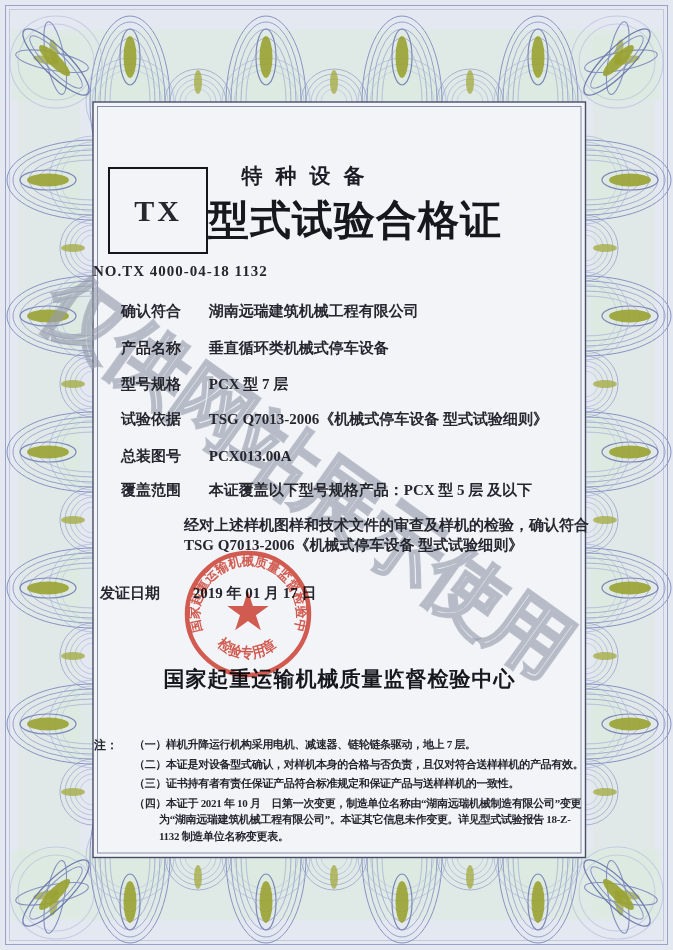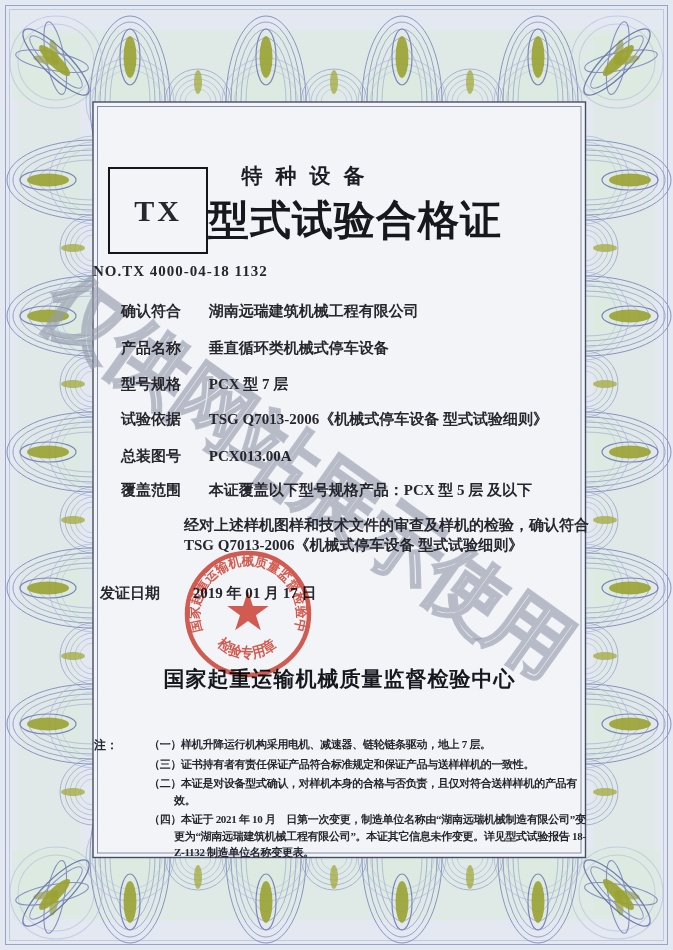--- a/index.html
+++ b/index.html
@@ -28,21 +28,21 @@
   .row{left:121px;white-space:nowrap;font-size:15px;font-weight:bold;}
   .row .lbl{position:static;display:inline-block;min-width:61px;}
   .row .val{position:static;margin-left:23px;}
   .para{left:184px;font-size:15px;font-weight:bold;white-space:nowrap;}
   .date-row{left:100px;top:584px;font-size:15px;font-weight:bold;white-space:nowrap;}
   .date-row .val{position:static;margin-left:29px;}
   .authority{left:93px;width:493px;top:665px;text-align:center;font-size:21px;font-weight:bold;
              letter-spacing:1px;color:#17171e;}
   .notes-label{left:94px;top:737px;font-size:12px;font-weight:bold;}
   .notes{left:134px;top:736px;width:452px;font-size:11px;font-weight:bold;line-height:16.5px;}
-  .notes .note{position:static;padding-left:25px;text-indent:-25px;margin-bottom:3px;letter-spacing:-0.3px;margin-left:15px;}
+  .notes .note{position:static;padding-left:25px;text-indent:-25px;margin-bottom:3px;letter-spacing:-0.3px;}
   .seal-svg{position:absolute;left:0;top:0;z-index:4;mix-blend-mode:multiply;opacity:0.88;pointer-events:none;}
 </style>
 </head>
 <body>
 
 <div class="page">
 
   <svg class="layer" width="673" height="950" viewBox="0 0 673 950" aria-hidden="true">
     <defs>
       <g id="mA">
@@ -178,22 +178,22 @@
     <div class="date-row">
       <span style="position:static">发证日期</span>
       <span class="val">2019 年 01 月 17 日</span>
     </div>
 
     <div class="authority">国家起重运输机械质量监督检验中心</div>
 
     <div class="notes-label">注：</div>
     <div class="notes">
       <div class="note">（一）样机升降运行机构采用电机、减速器、链轮链条驱动，地上 7 层。</div>
+      <div class="note">（二）本证是对设备型式确认，对样机本身的合格与否负责，且仅对符合送样样机的产品有效。</div>
       <div class="note">（三）证书持有者有责任保证产品符合标准规定和保证产品与送样样机的一致性。</div>
-      <div class="note">（二）本证是对设备型式确认，对样机本身的合格与否负责，且仅对符合送样样机的产品有效。</div>
       <div class="note">（四）本证于 2021 年 10 月　日第一次变更，制造单位名称由“湖南远瑞机械制造有限公司”变更为“湖南远瑞建筑机械工程有限公司”。本证其它信息未作变更。详见型式试验报告 18-Z-1132 制造单位名称变更表。</div>
     </div>
   </div>
 
   <svg class="seal-svg" width="673" height="950" viewBox="0 0 673 950" aria-hidden="true">
     <defs>
       <path id="sealTopArc" d="M 202 631 A 49 49 0 1 1 294 631" fill="none"></path>
       <path id="sealBottomArc" d="M 217 645 A 44 44 0 0 0 279 645" fill="none"></path>
     </defs>
     <circle cx="248" cy="614" r="61" fill="none" stroke="#d8493a" stroke-width="4.5"></circle>

